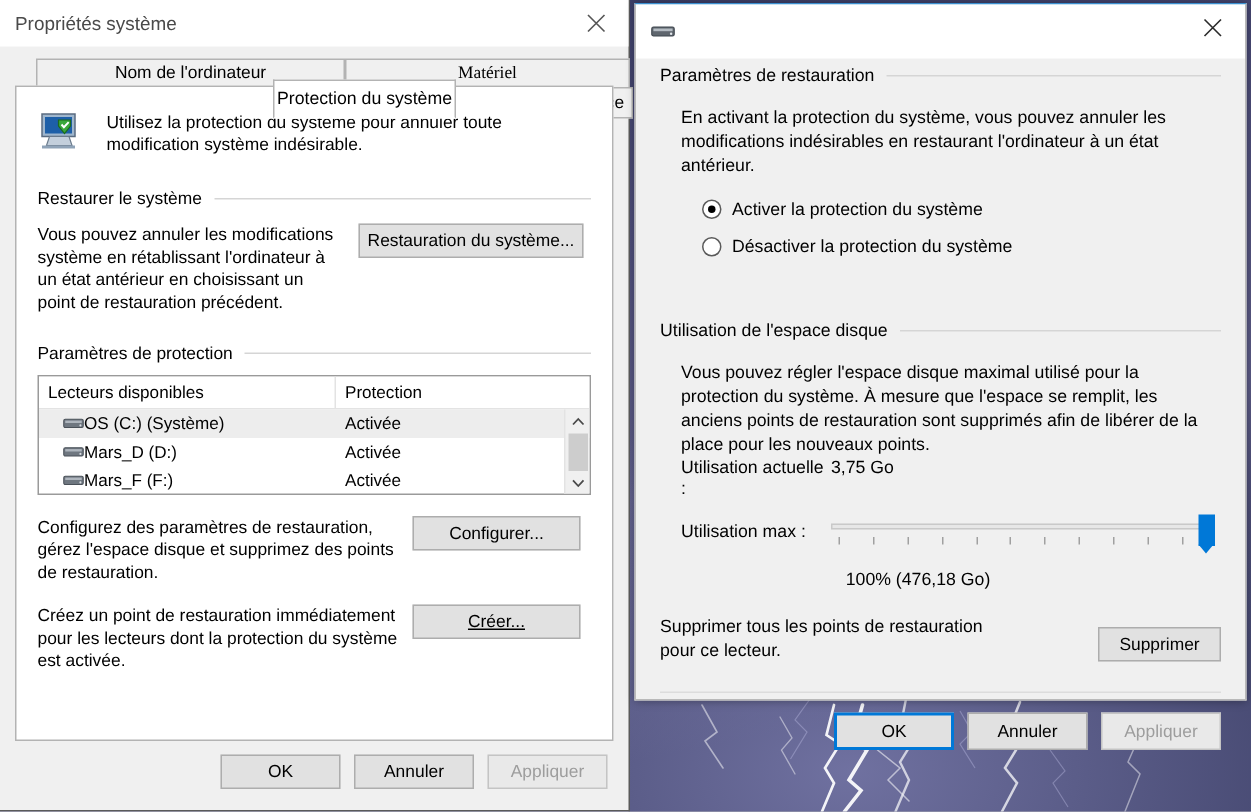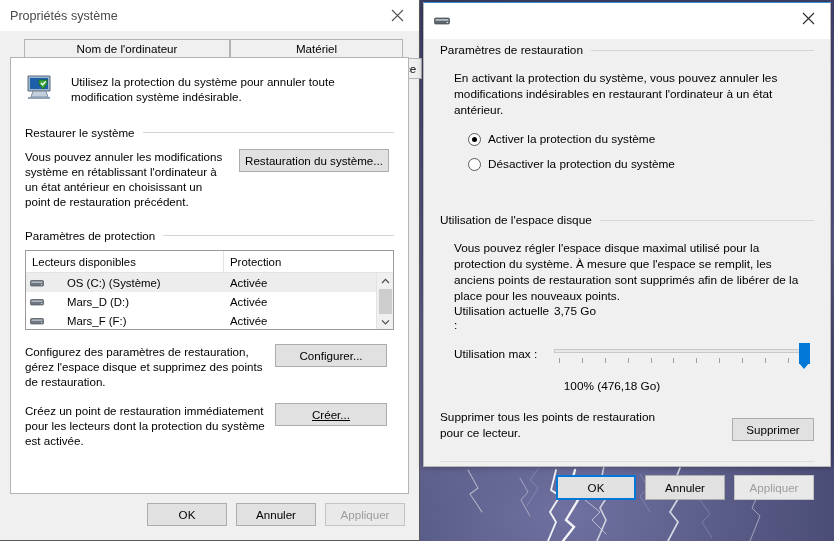--- a/index.html
+++ b/index.html
@@ -149,21 +149,21 @@
   }
   .lv-body { flex: 1; position: relative; }
   .lv-row {
     display: flex;
     height: 19px;
     align-items: center;
     font-size: 11.4px;
     cursor: default;
   }
   .lv-row.selected { background: #ededed; }
-  .lv-row .c1 { display: flex; align-items: center; gap: 23px; padding-left: 4px; }
+  .lv-row .c1 { display: flex; gap: 0; padding-left: 16px; }
   .lv-row .c2 { padding-left: 6px; }
   .drv { width: 14px; height: 10px; flex: 0 0 14px; }
   .lv-scroll {
     position: absolute; right: 0; top: 0; bottom: 0;
     width: 17px;
     background: #f0f0f0;
     border-left: 1px solid #e3e3e3;
     display: flex; flex-direction: column; align-items: center;
     cursor: pointer;
   }
@@ -267,25 +267,28 @@
       <svg width="13" height="13" viewBox="0 0 13 13">
         <path d="M1 1 L12 12 M12 1 L1 12" stroke="#555" stroke-width="1.1" fill="none"></path>
       </svg>
     </div>
   </div>
 
   <div class="tabstrip">
     <div class="tab row1" style="left:14px; width:206px;">
       <span>Nom de l'ordinateur</span>
     </div>
-    <div class="tab row1" style="left:220px; width:173px;">
+    <div class="tab row1" style="left:220px; width:190px;font-family:Liberation Serif, serif;">
       <span>Matériel</span>
     </div>
     <div class="tab row2" style="left:0px; width:172px;">
       <span>Paramètres système avancés</span>
+    </div>
+    <div class="tab active" style="left:172px; width:122px;">
+      <span>Protection du système</span>
     </div>
     <div class="tab row2" style="left:294px; width:118px;">
       <span>Utilisation à distance</span>
     </div>
   </div>
 
   <div class="tab-body">
 
     <div class="sysicon-row">
       <svg class="sysicon" viewBox="0 0 34 30">

